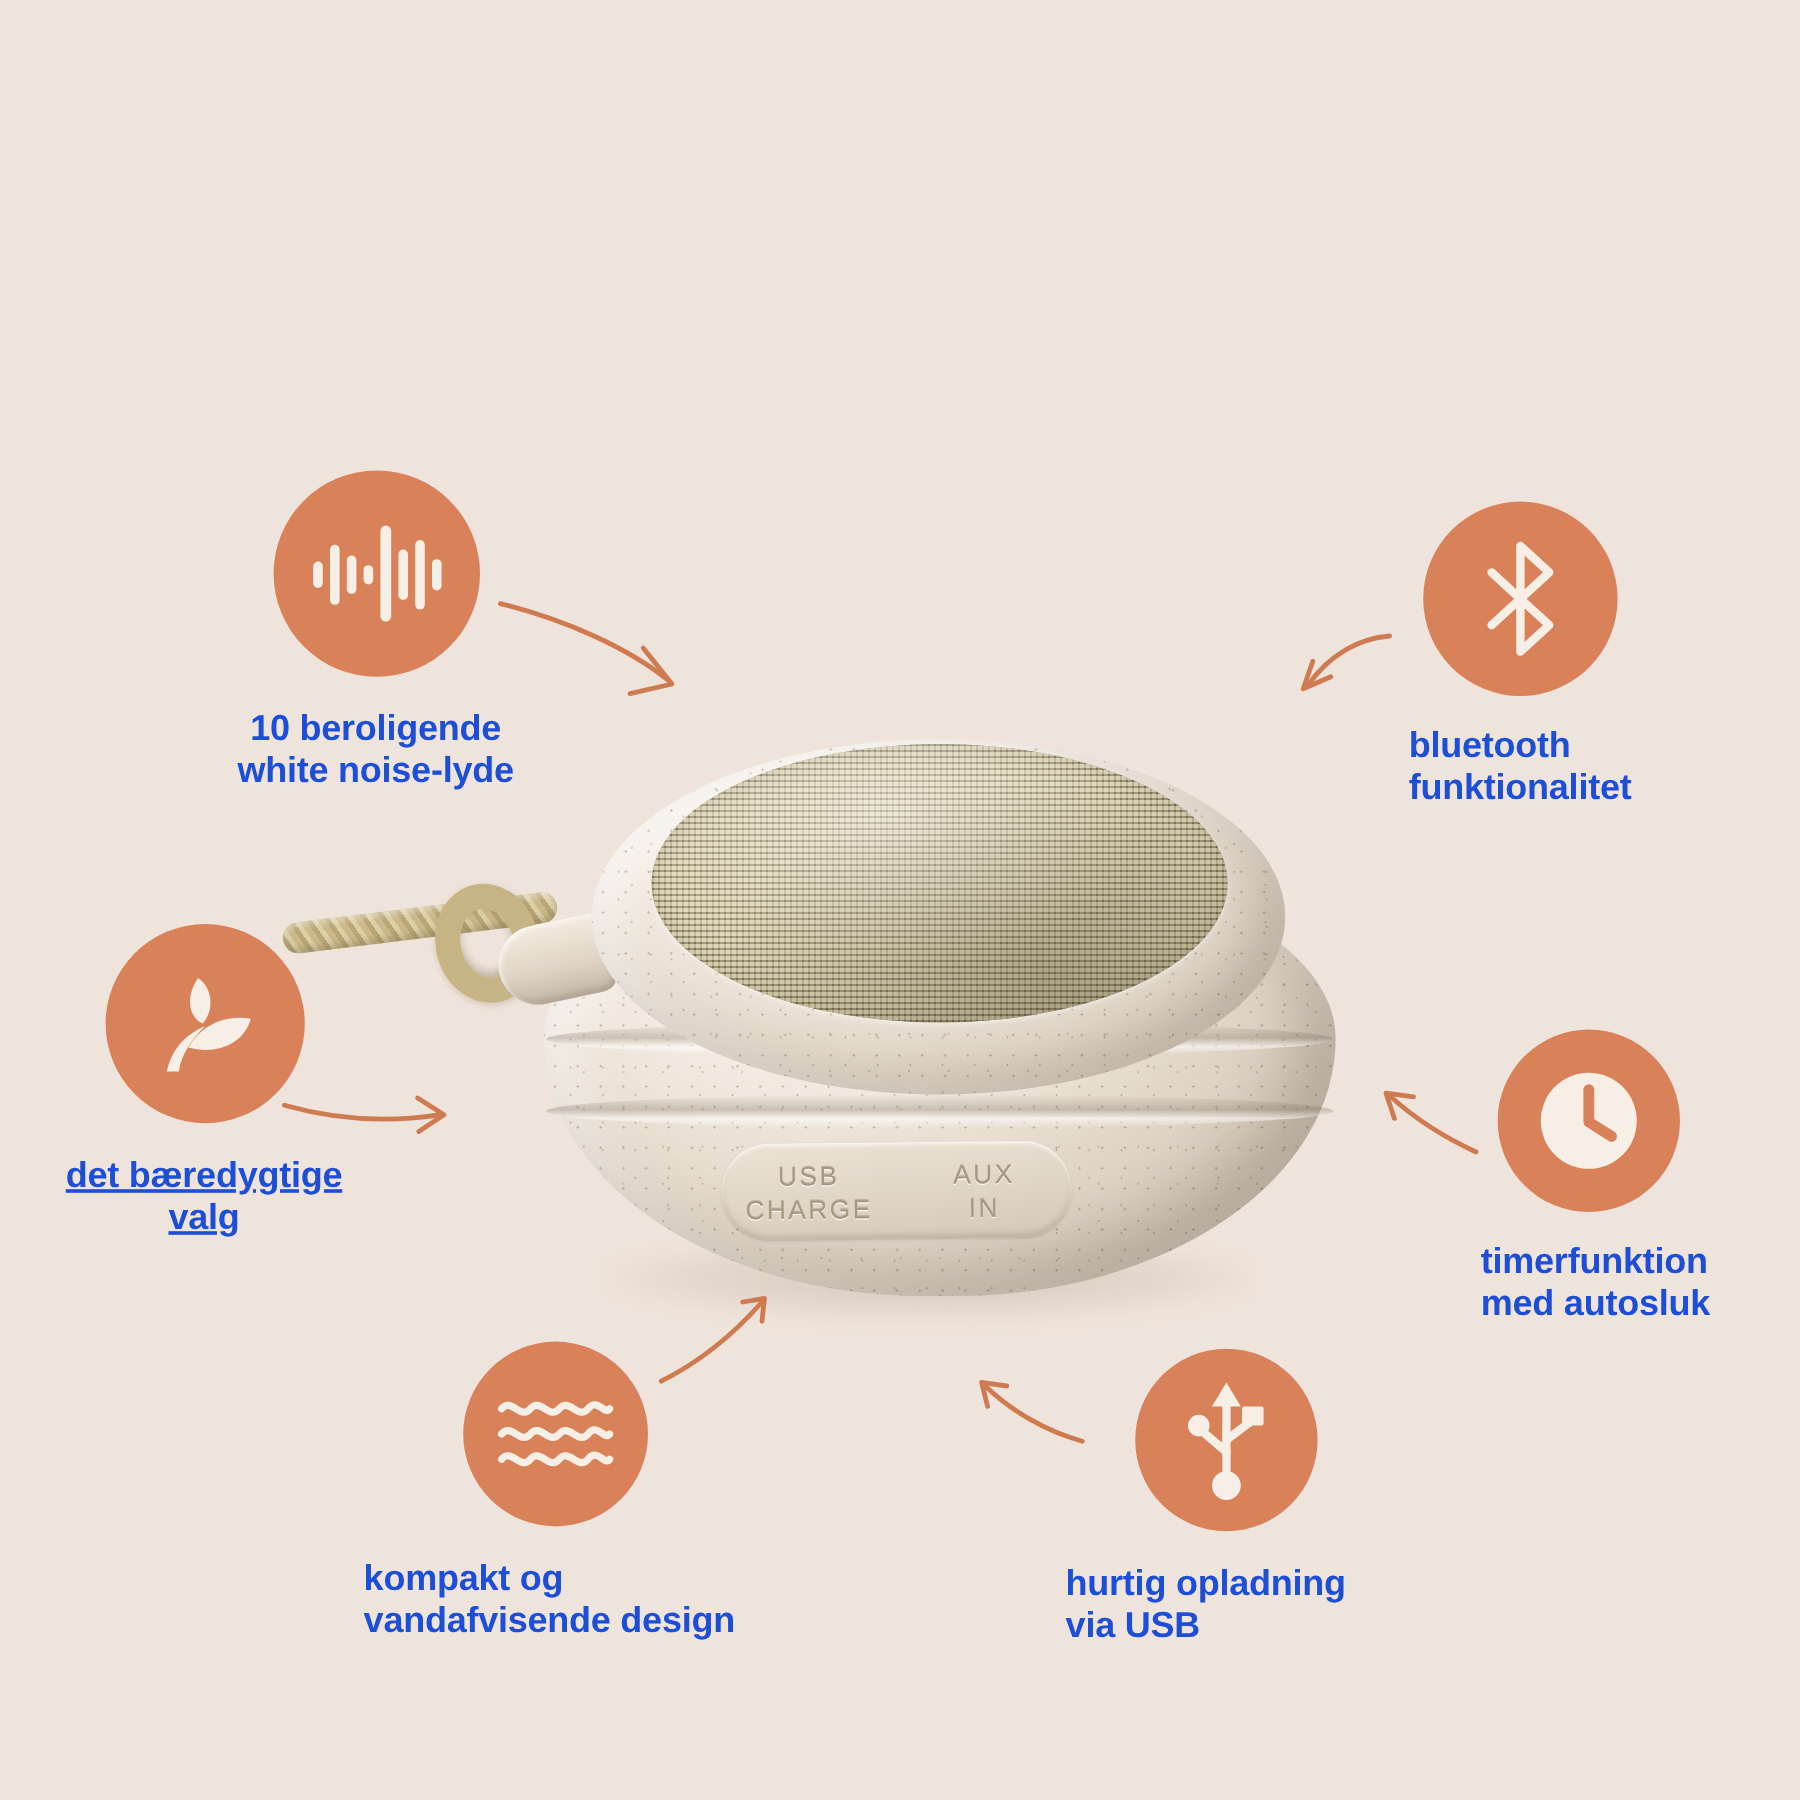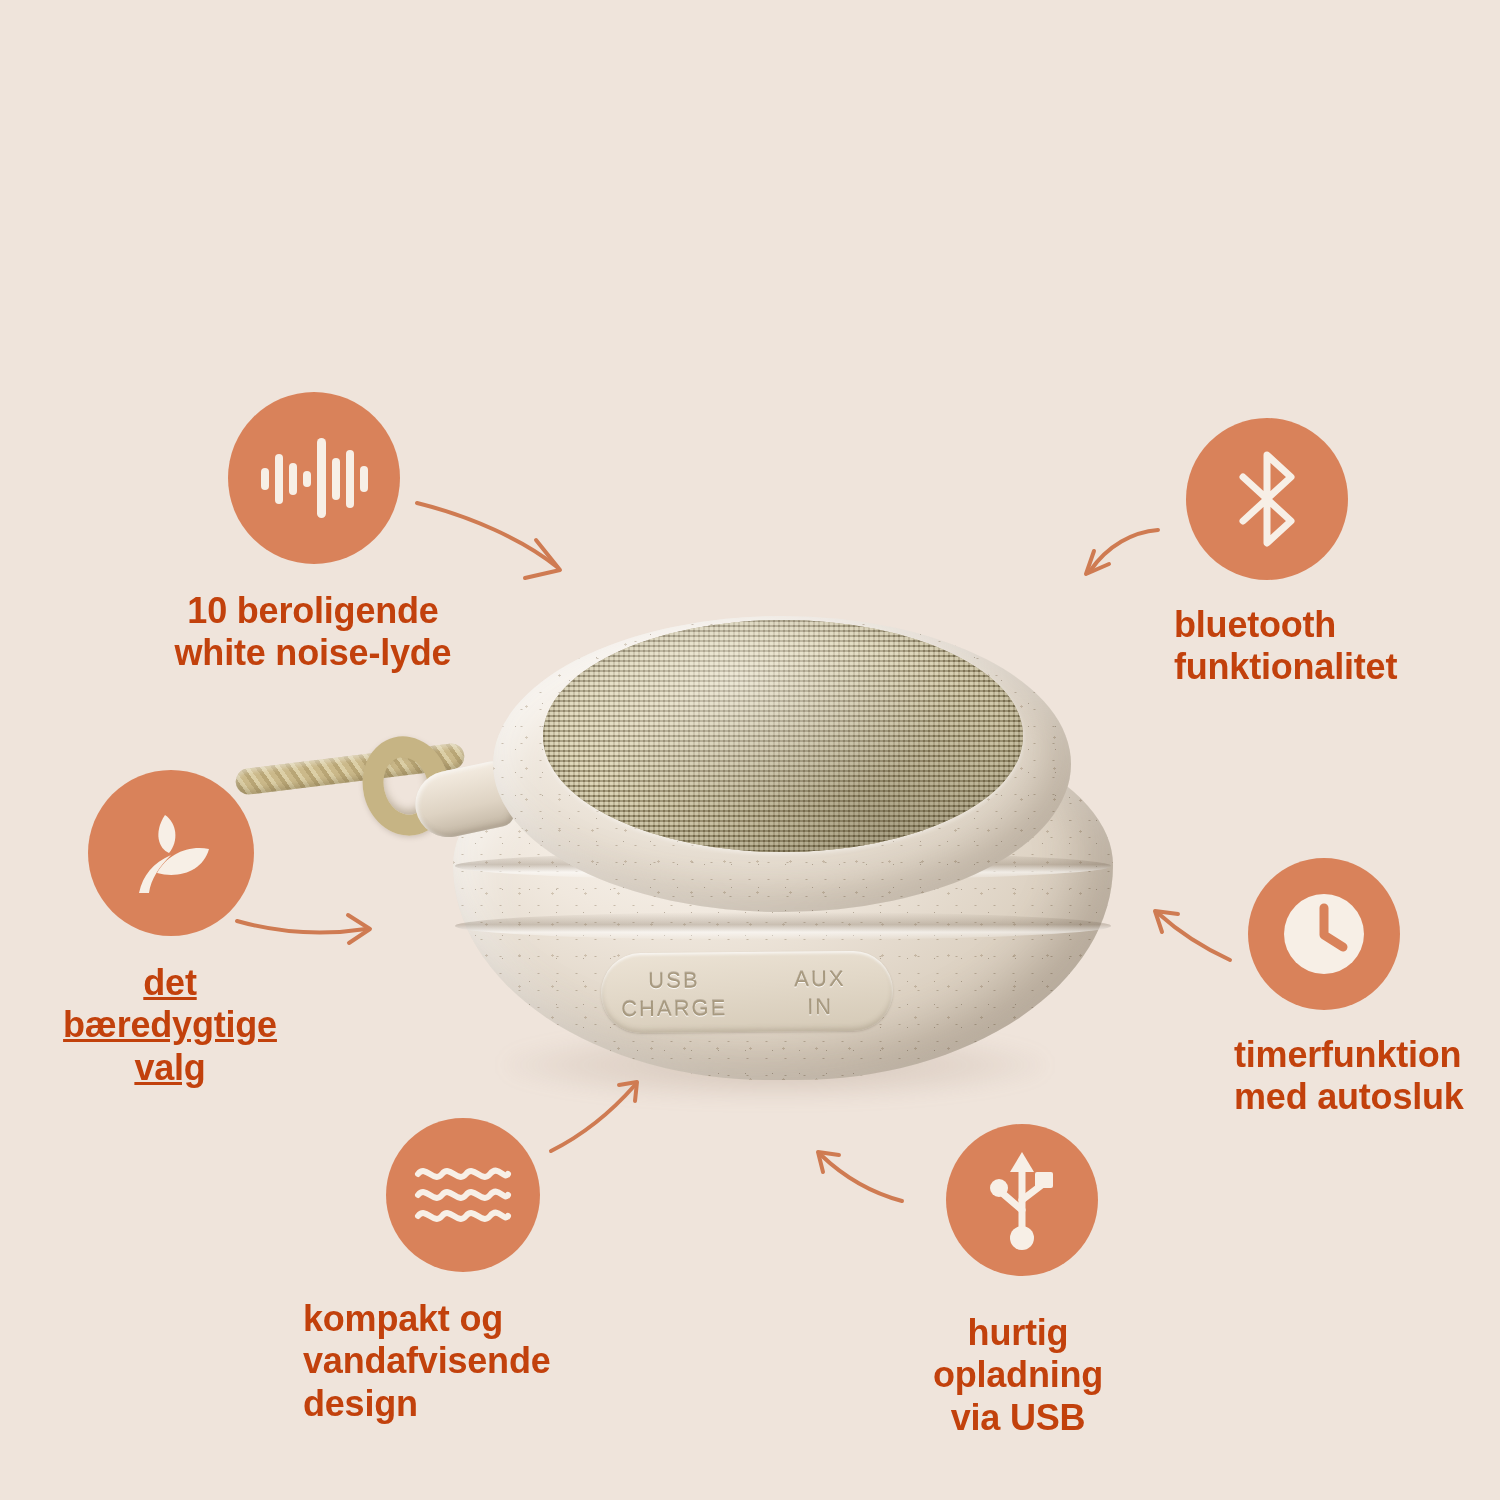--- a/index.html
+++ b/index.html
@@ -57,23 +57,23 @@
     position: absolute;
   }
   .icon-circle {
     border-radius: 50%;
     background: #d9825a;
     display: flex;
     align-items: center;
     justify-content: center;
   }
   .feature-label {
-    color: #c2410c;
+    color: #1d4ed8;
     font-weight: bold;
-    font-size: 36px;
+    font-size: 30px;
     line-height: 1.18;
     white-space: pre-line;
     margin-top: 16px;
     letter-spacing: -0.2px;
   }
 
   
   #f-sound   { left: 218px;  top: 392px; width: 360px; }
   #f-sound .icon-circle { width: 172px; height: 172px; margin-left: 10px; }
   #f-sound .feature-label { margin-top: 26px; text-align: center; width: 300px; margin-left: -55px;}
@@ -89,21 +89,21 @@
   #f-timer   { left: 1248px; top: 858px; width: 300px; }
   #f-timer .icon-circle { width: 152px; height: 152px; }
   #f-timer .feature-label { margin-top: 24px; text-align: left; margin-left: -14px;}
 
   #f-wave    { left: 378px;  top: 1118px; width: 330px; }
   #f-wave .icon-circle { width: 154px; height: 154px; margin-left: 8px; }
   #f-wave .feature-label { margin-top: 26px; width: 320px; margin-left: -75px;}
 
   #f-usb     { left: 938px;  top: 1124px; width: 310px; }
   #f-usb .icon-circle { width: 152px; height: 152px; margin-left: 8px; }
-  #f-usb .feature-label { margin-top: 36px; text-align: center; width: 260px; margin-left: -50px;}
+  #f-usb .feature-label { margin-top: 26px; text-align: left; width: 260px; margin-left: -50px;}
 
   
   .arrow-layer {
     position: absolute;
     left: 0; top: 0;
     width: 1500px; height: 1500px;
     pointer-events: none;
   }
 
   

